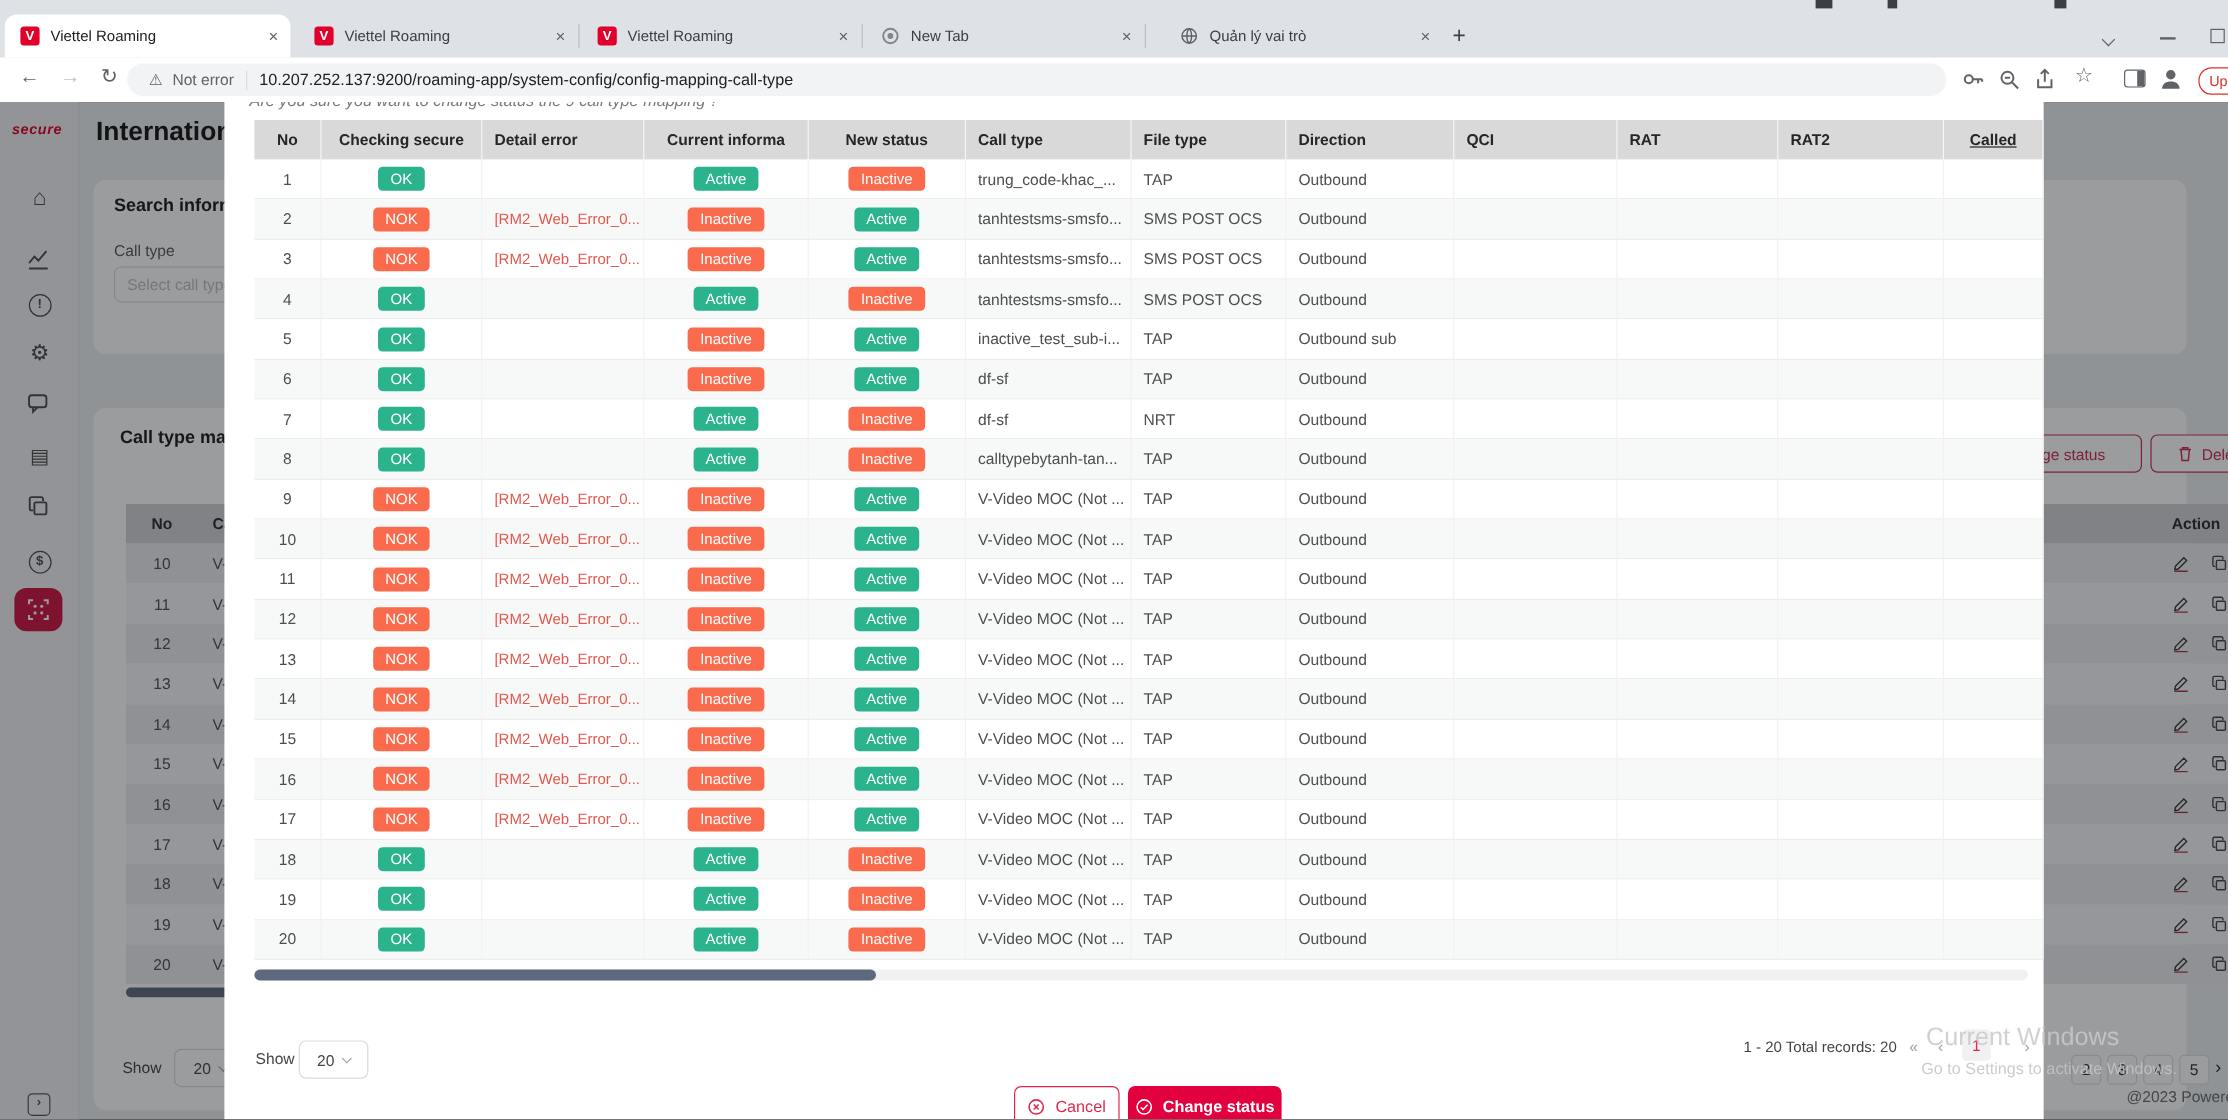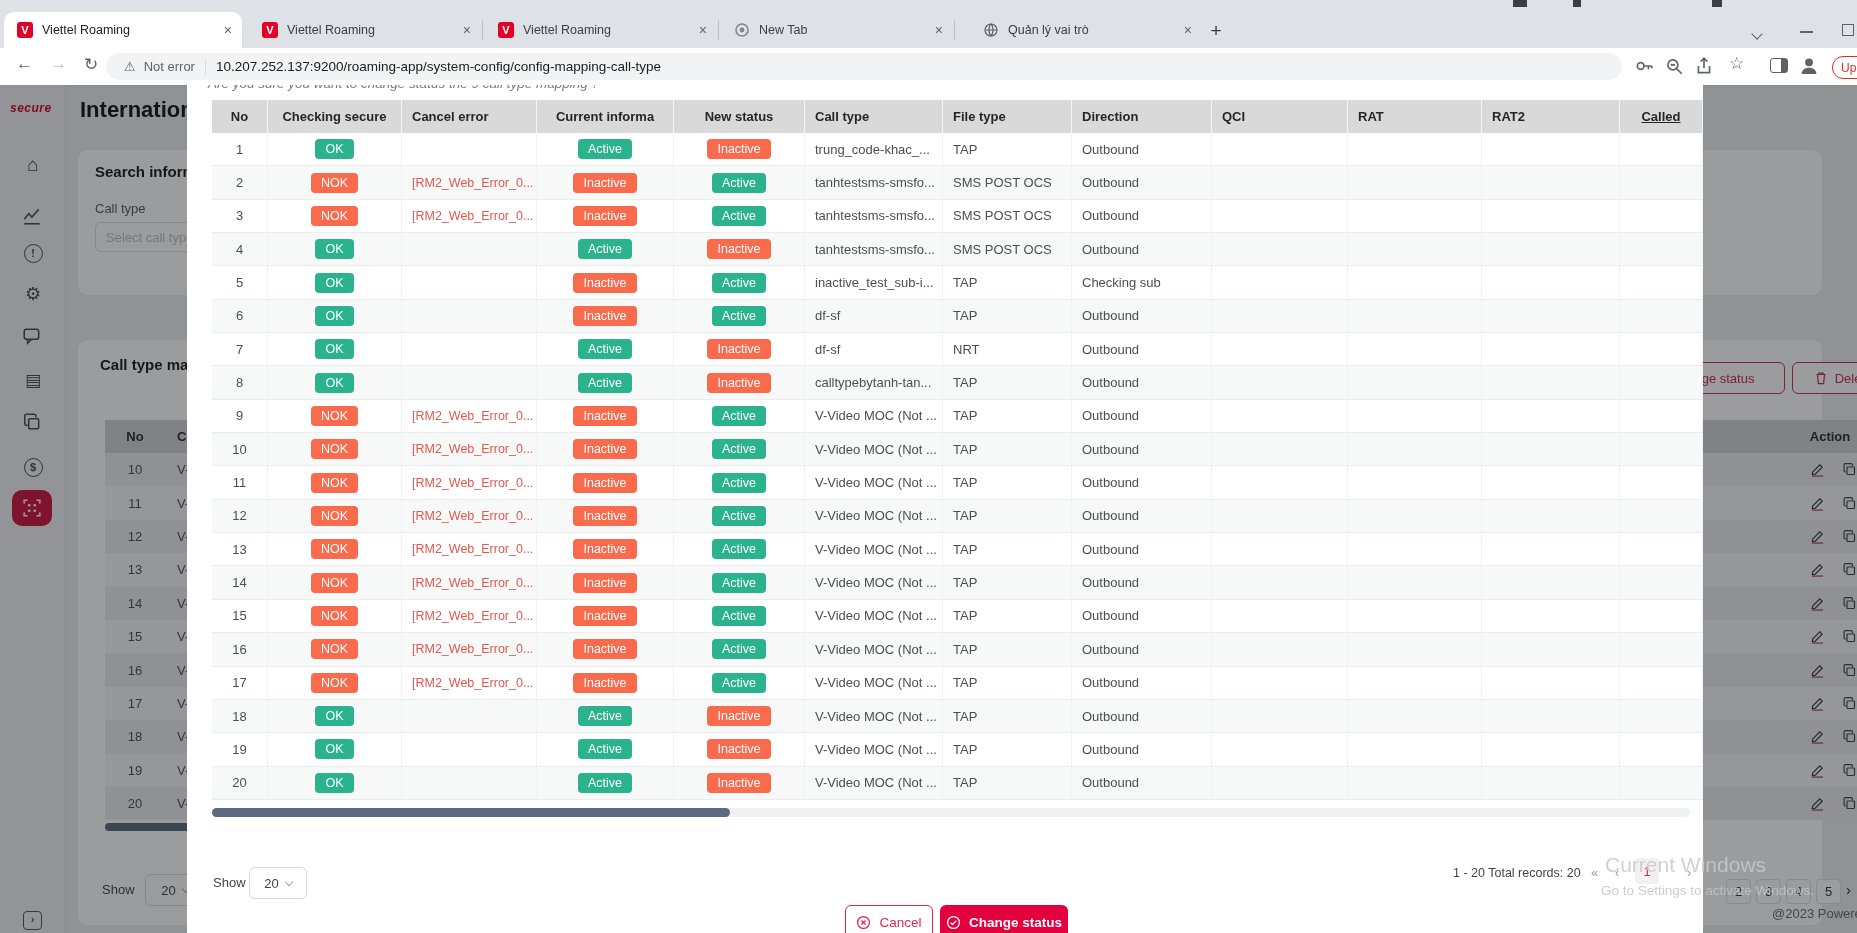--- a/index.html
+++ b/index.html
@@ -462,21 +462,21 @@
 
   <div class="abs" id="overlay"></div>
 
   <div class="abs" id="modal">
     <div class="abs" id="confirmtext">Are you sure you want to change status the 9 call type mapping ?</div>
 
     <div class="abs" id="mtable">
       <div class="hrow" id="mthead">
           <div class="hcell aC" style="width: 56px;">No</div>
           <div class="hcell aC" style="width: 134px;">Checking secure</div>
-          <div class="hcell aL" style="width: 135px;">Cancel error</div>
+          <div class="hcell aL" style="width: 135px;">Detail error</div>
           <div class="hcell aC" style="width: 137px;">Current informa</div>
           <div class="hcell aC" style="width: 131px;">New status</div>
           <div class="hcell aL" style="width: 138px;">Call type</div>
           <div class="hcell aL" style="width: 129px;">File type</div>
           <div class="hcell aL" style="width: 140px;">Direction</div>
           <div class="hcell aL" style="width: 136px;">QCI</div>
           <div class="hcell aL" style="width: 134px;">RAT</div>
           <div class="hcell aL" style="width: 138px;">RAT2</div>
           <div class="hcell aC" style="width: 83px; text-decoration: underline;">Called</div>
         </div>
@@ -572,21 +572,21 @@
             </div>
             <div class="cell aL" style="width: 135px;"></div>
             <div class="cell aC" style="width: 137px;">
               <span class="badge bg-o">Inactive</span>
             </div>
             <div class="cell aC" style="width: 131px;">
               <span class="badge bg-g">Active</span>
             </div>
             <div class="cell aL" style="width: 138px;">inactive_test_sub-i...</div>
             <div class="cell aL" style="width: 129px;">TAP</div>
-            <div class="cell aL" style="width: 140px;">Checking sub</div>
+            <div class="cell aL" style="width: 140px;">Outbound sub</div>
             <div class="cell aL" style="width: 136px;"></div>
             <div class="cell aL" style="width: 134px;"></div>
             <div class="cell aL" style="width: 138px;"></div>
             <div class="cell aC" style="width: 83px;"></div>
           </div>
           <div class="row alt">
             <div class="cell aC" style="width: 56px;">6</div>
             <div class="cell aC" style="width: 134px;">
               <span class="badge bg-g">OK</span>
             </div>

